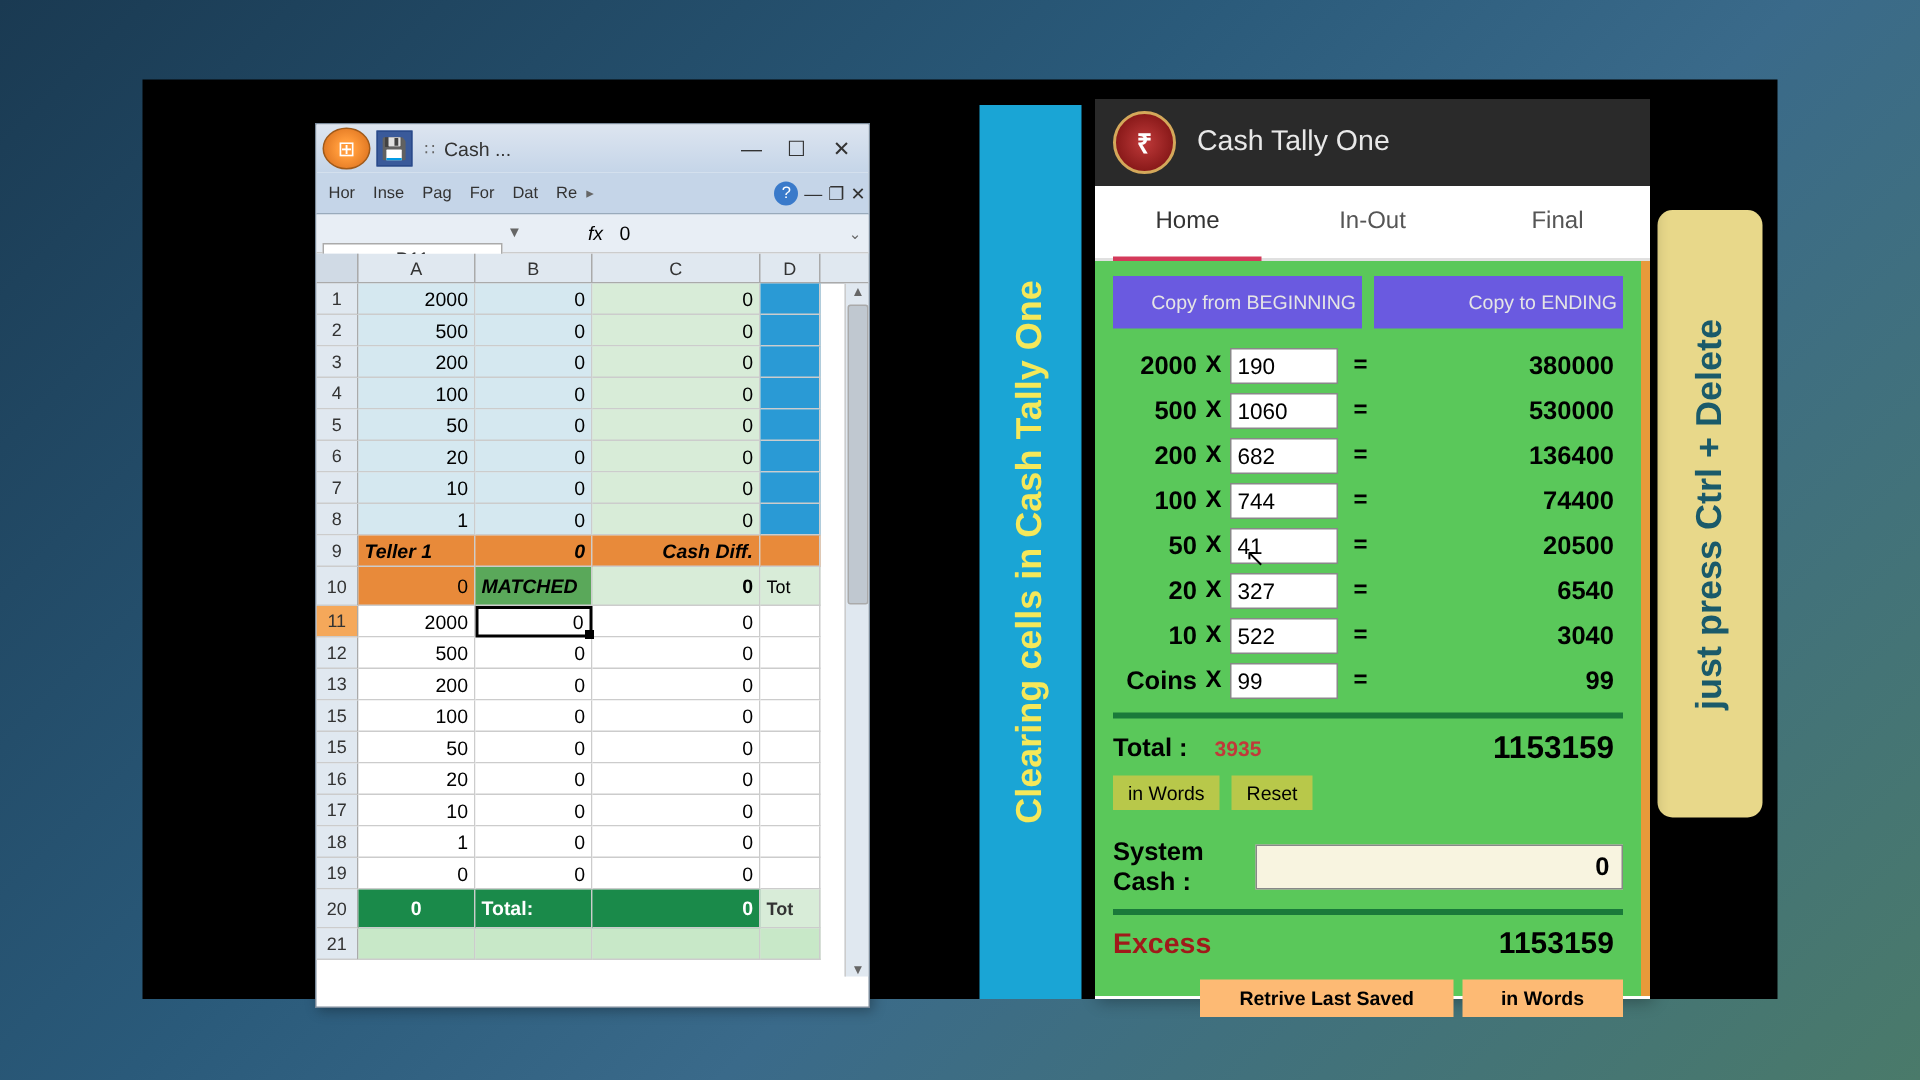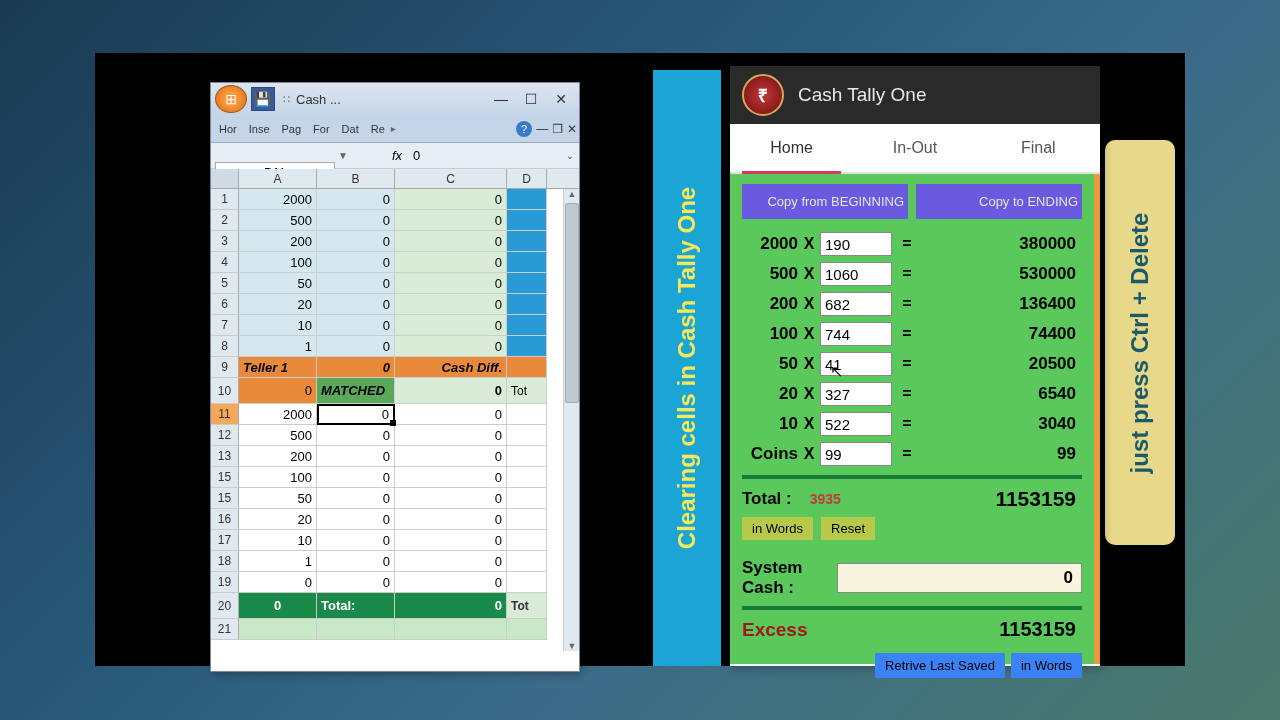--- a/index.html
+++ b/index.html
@@ -92,21 +92,21 @@
 .total-val { flex: 1; text-align: right; font-size: 21px; font-weight: bold; padding-right: 6px; }
 .btn-row { display: flex; gap: 8px; margin-top: 6px; }
 .sm-btn { background: #b8c84a; padding: 4px 10px; font-size: 13px; cursor: pointer; }
 .syscash-row { display: flex; align-items: center; margin-top: 18px; }
 .syscash-lbl { font-size: 17px; font-weight: bold; }
 .syscash-input { flex: 1; height: 30px; background: #f8f4e0; border: 1px solid #888; margin-left: 10px; text-align: right; padding: 0 8px; font-size: 17px; font-weight: bold; }
 .excess-row { display: flex; align-items: center; margin-top: 8px; }
 .excess-lbl { font-size: 19px; font-weight: bold; color: #a01a1a; }
 .excess-val { flex: 1; text-align: right; font-size: 20px; font-weight: bold; padding-right: 6px; }
 .bottom-btns { display: flex; gap: 6px; justify-content: flex-end; margin-top: 12px; }
-.bot-btn { background: #3b82f6; padding: 5px 10px; font-size: 13px; cursor: pointer; }
+.bot-btn { background: #fdba74; padding: 5px 26px; font-size: 13px; cursor: pointer; font-weight: bold; }
 .cursor-overlay { position: absolute; left: 830px; top: 362px; font-size: 16px; pointer-events: none; z-index: 100; }
 </style>
 </head>
 <body>
 
 <div class="outer-frame"></div>
 
 <div class="excel-window">
   <div class="titlebar">
     <div class="office-btn"></div>

